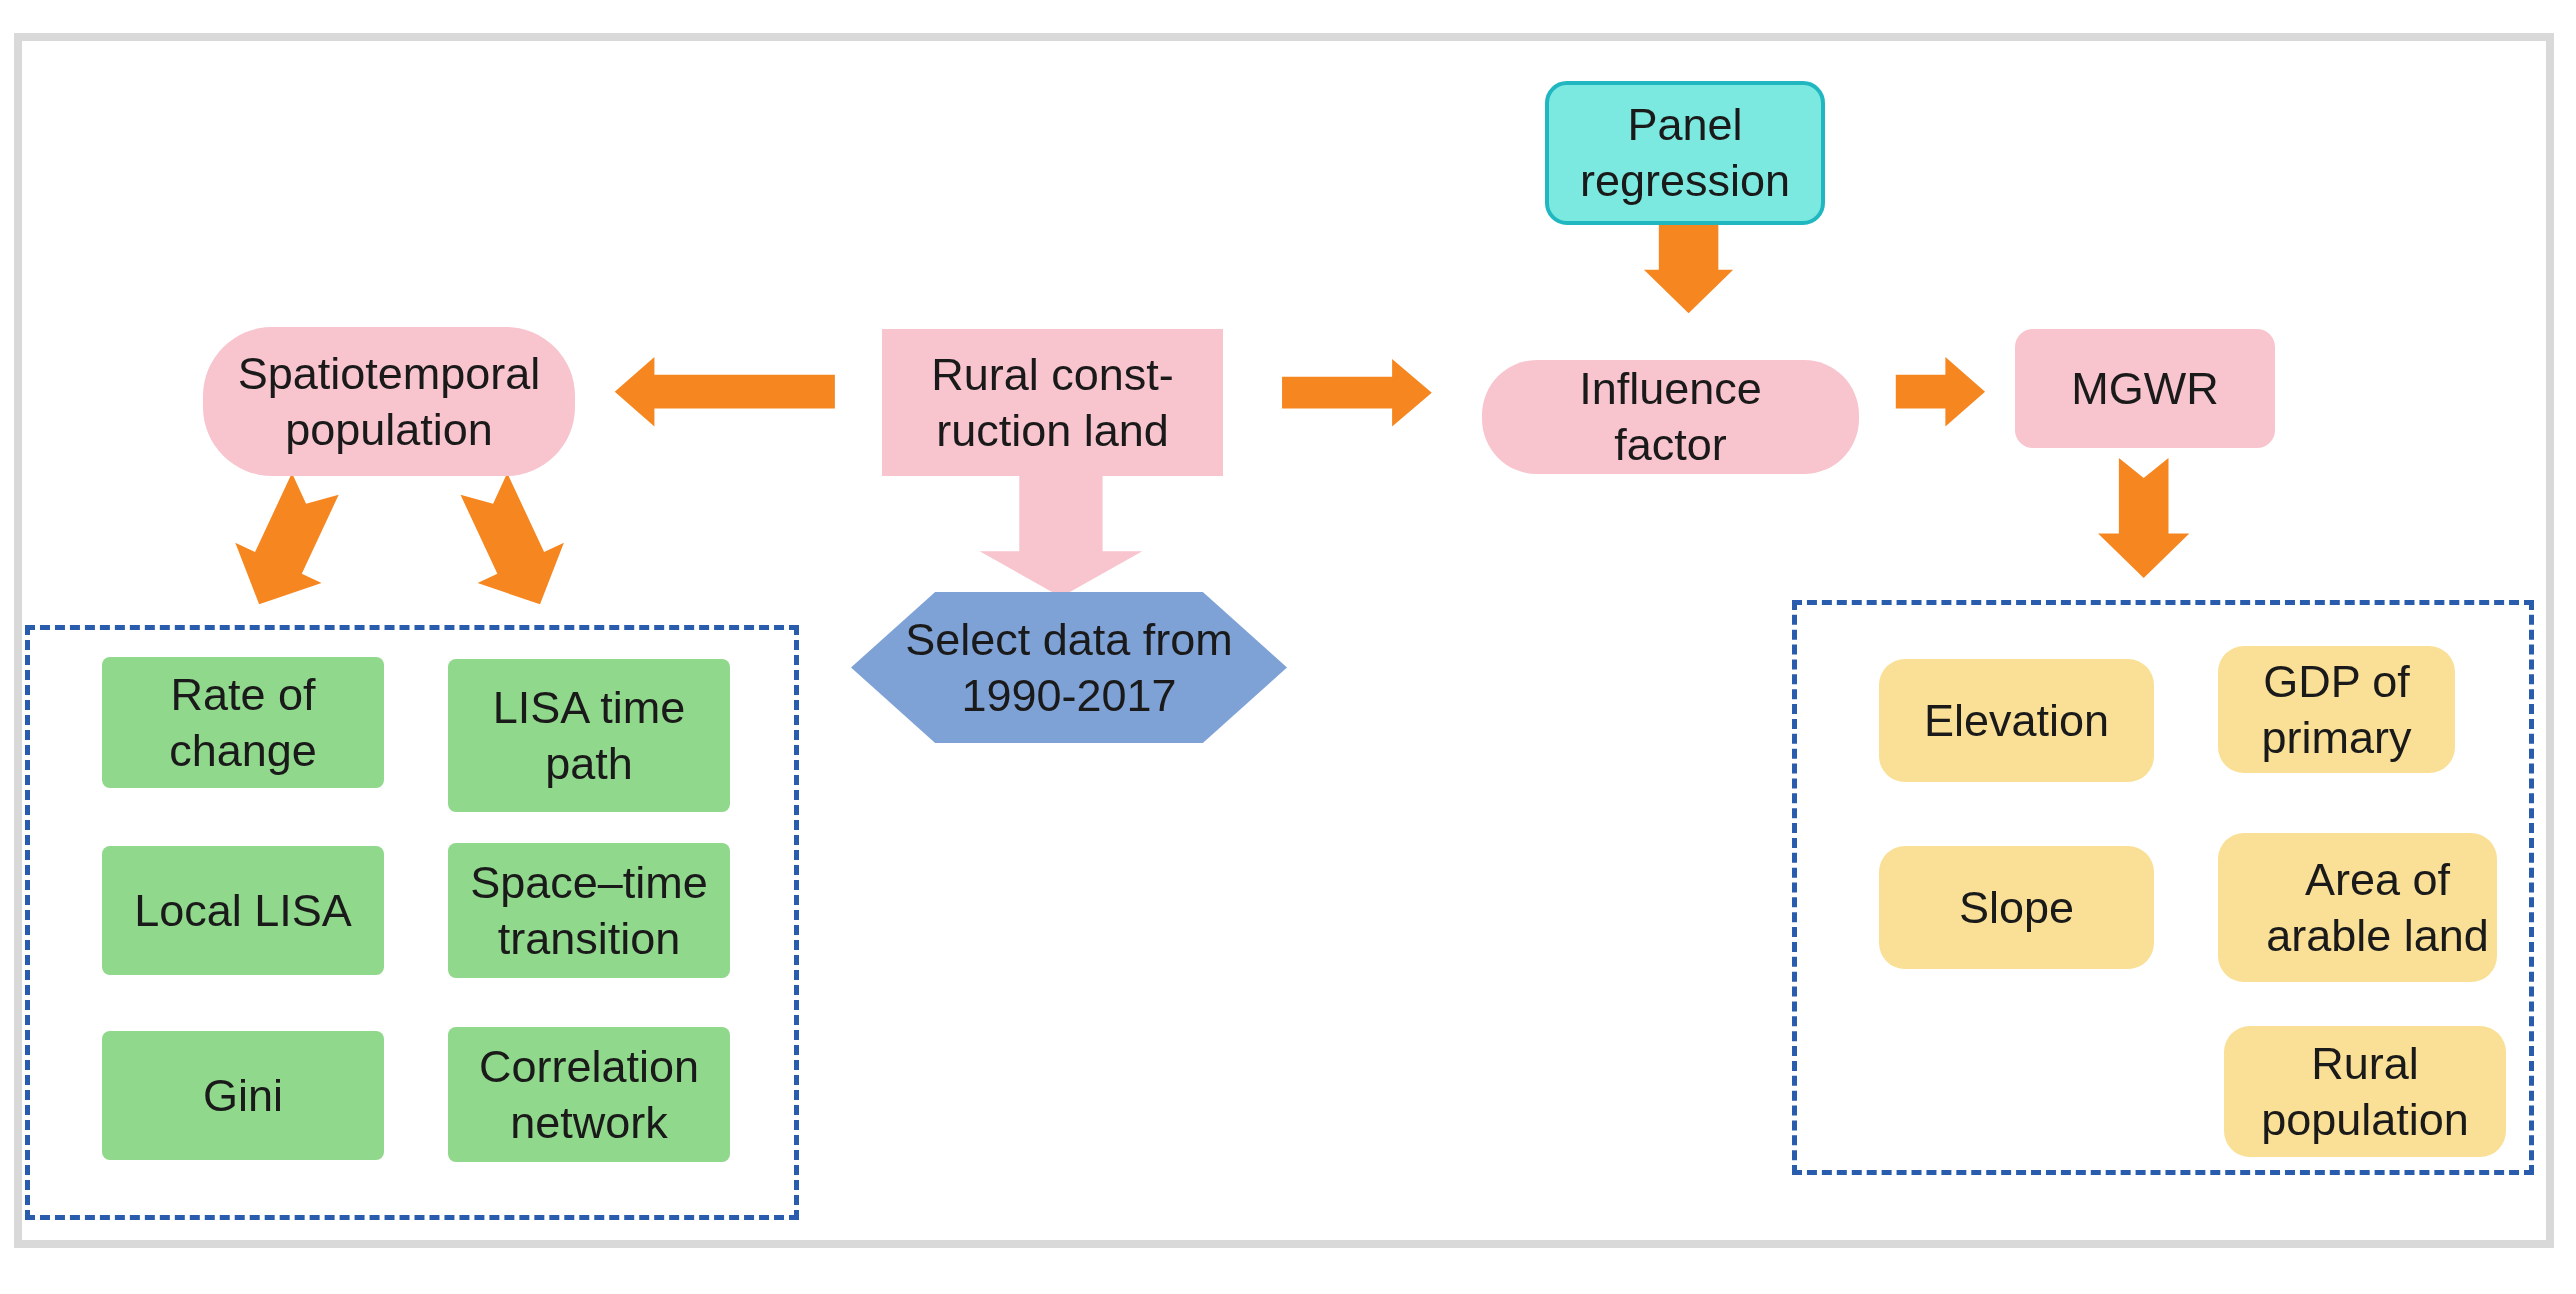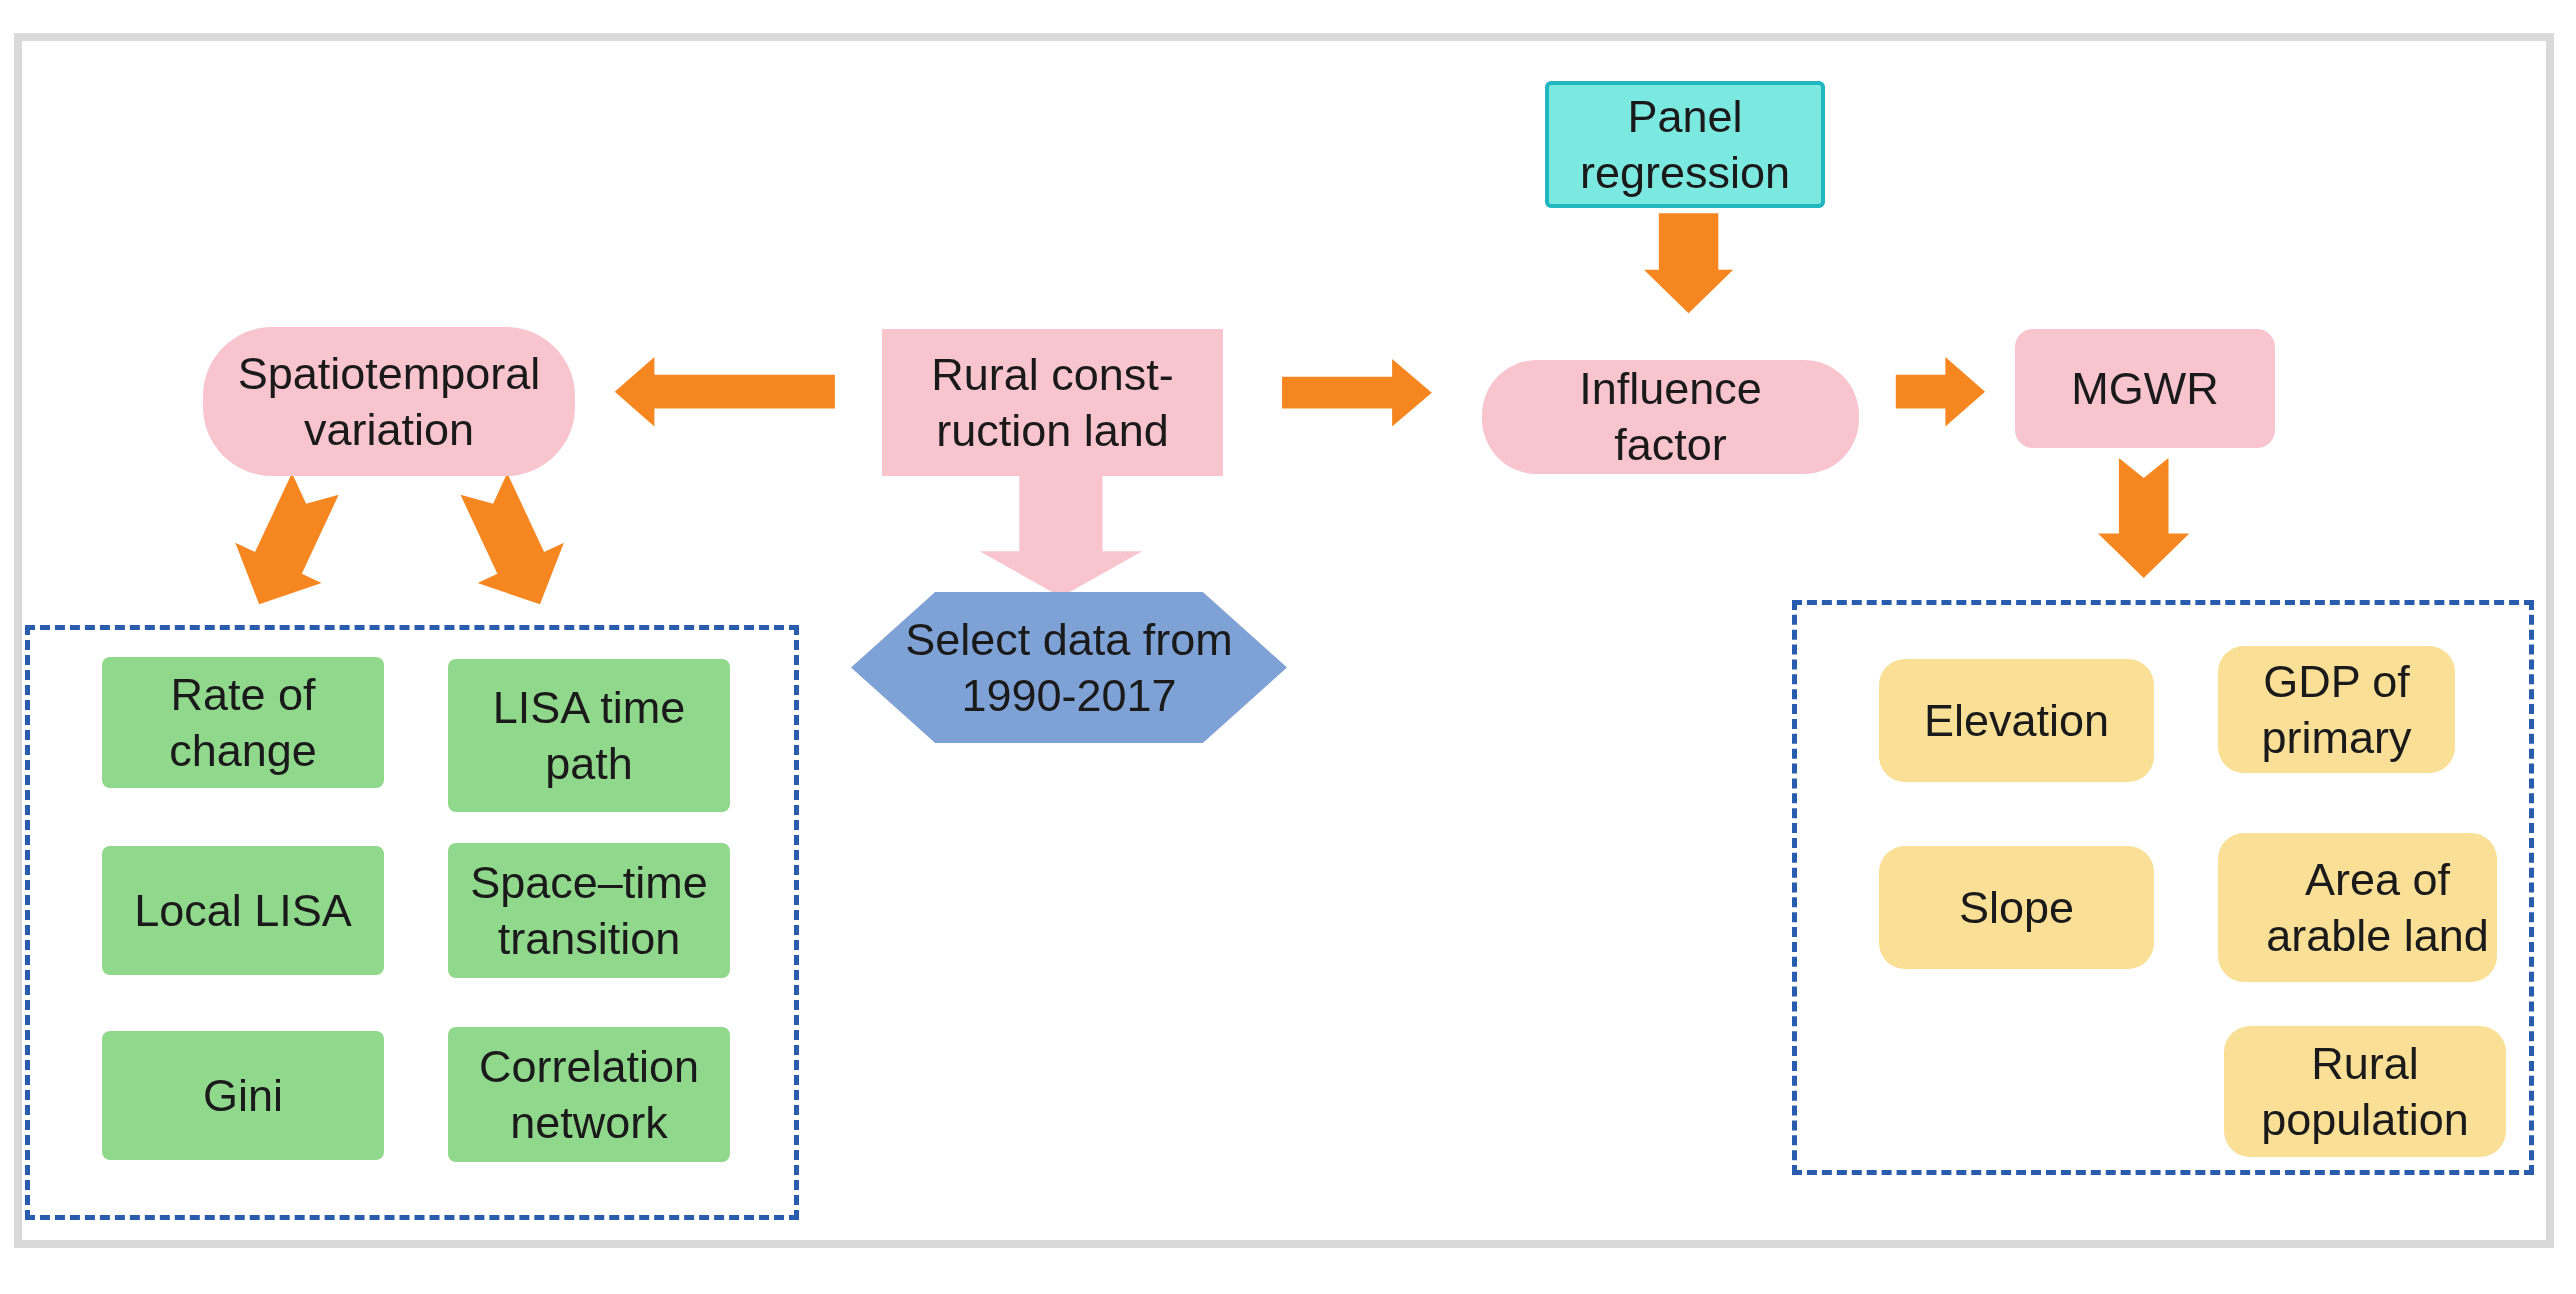--- a/index.html
+++ b/index.html
@@ -32,25 +32,25 @@
     <polygon class="orange-fill" points="1673,215 1733,215 1733,272 1748,272 1703,316 1658,272 1673,272"></polygon>
     <polygon class="orange-fill" points="842,378 842,412 660,412 660,430 620,395 660,360 660,378"></polygon>
     <polygon class="orange-fill" points="1293,380 1404,380 1404,362 1444,396 1404,430 1404,412 1293,412"></polygon>
     <polygon class="orange-fill" points="1912,378 1962,378 1962,360 2002,395 1962,430 1962,412 1912,412"></polygon>
     <path class="orange-fill" transform="translate(318,488) rotate(25)" d="M -26 0 L 0 22 L 26 0 L 26 88 L 48 88 L 0 134 L -48 88 L -26 88 Z"></path>
     <path class="orange-fill" transform="translate(488,488) rotate(-25)" d="M -26 0 L 0 22 L 26 0 L 26 88 L 48 88 L 0 134 L -48 88 L -26 88 Z"></path>
     <path class="orange-fill" transform="translate(2162,462)" d="M -25 0 L 0 20 L 25 0 L 25 76 L 46 76 L 0 121 L -46 76 L -25 76 Z"></path>
     <polygon class="pink-fill" points="1028,478 1112,478 1112,556 1152,556 1070,602 988,556 1028,556"></polygon>
   </svg>
 
-  <div class="node cyan" style="left:1545px;top:81px;width:280px;height:127px;border-radius:6px;">Panel
+  <div class="node cyan" style="left:1545px;top:81px;width:280px;height:144px;border-radius:22px;">Panel
 regression</div>
 
   <div class="node pink" style="left:203px;top:327px;width:372px;height:149px;border-radius:69px;">Spatiotemporal
-variation</div>
+population</div>
 
   <div class="node pink" style="left:882px;top:329px;width:341px;height:147px;border-radius:0;">Rural const-
 ruction land</div>
 
   <div class="node pink" style="left:1482px;top:317px;width:377px;height:114px;border-radius:55px;margin-top:43px;">Influence
 factor</div>
 
   <div class="node pink" style="left:2015px;top:329px;width:260px;height:119px;border-radius:18px;">MGWR</div>
 
   <div class="node hex" style="left:851px;top:592px;width:436px;height:151px;">Select data from

